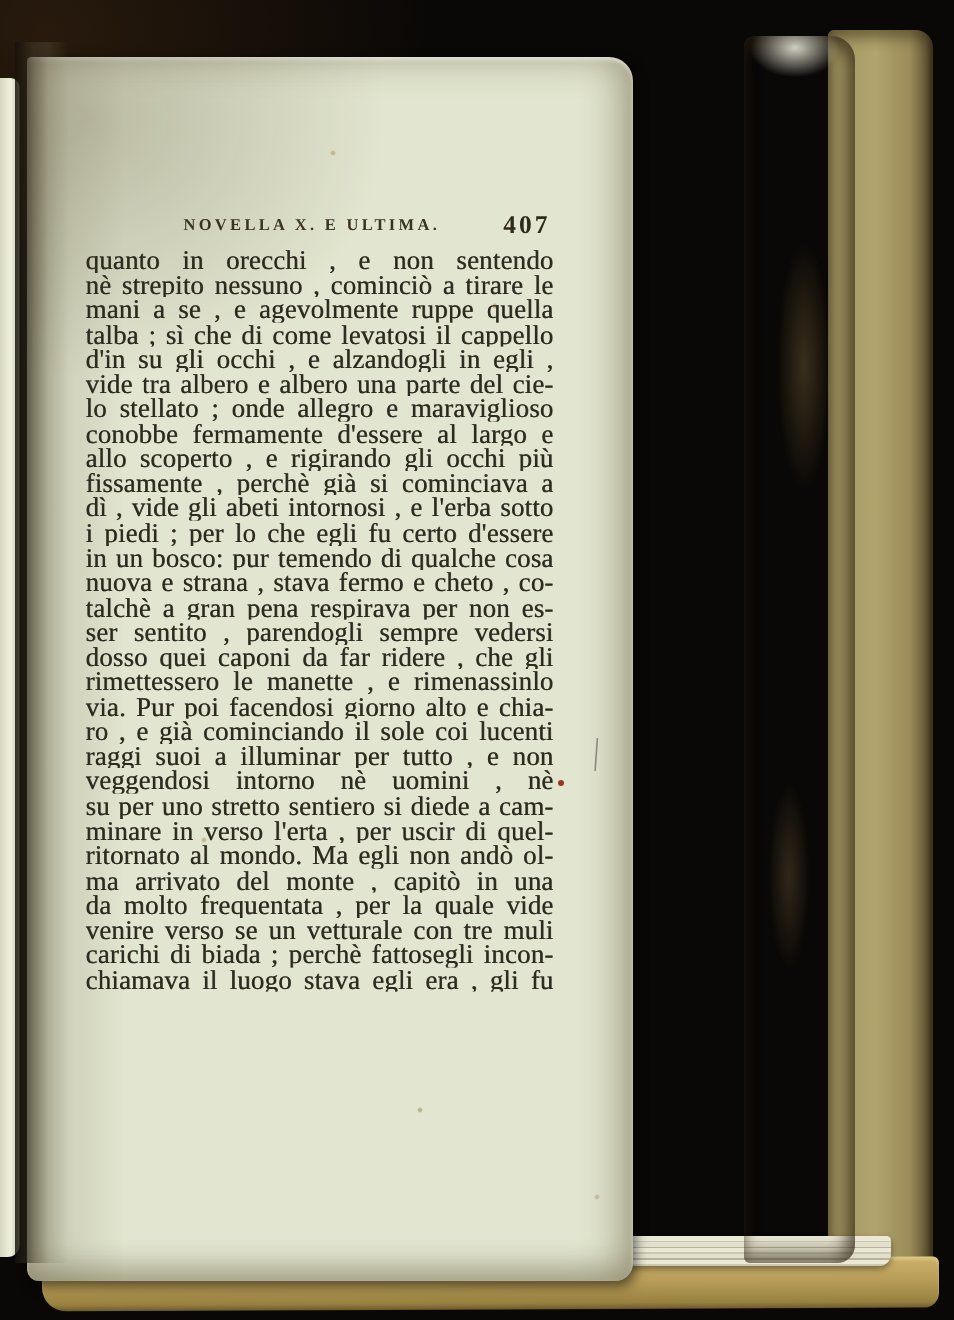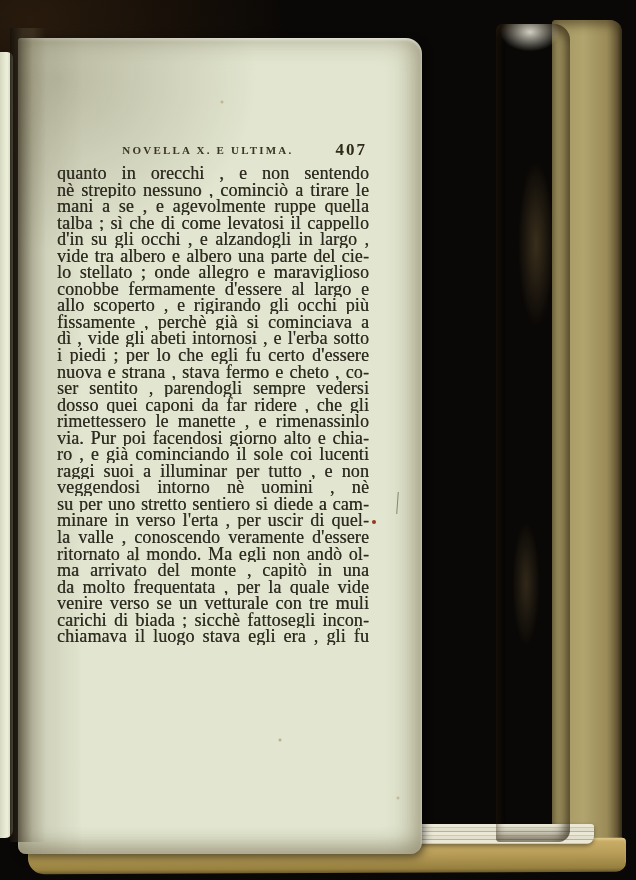--- a/index.html
+++ b/index.html
@@ -120,44 +120,45 @@
     <div class="text-block">
       <div class="running-head">
         <span class="head-title">NOVELLA X. E ULTIMA.</span>
         <span class="page-number">407</span>
       </div>
       <div class="lines">
           <div class="line">quanto in orecchi , e non sentendo romore</div>
           <div class="line">nè strepito nessuno , cominciò a tirare le</div>
           <div class="line">mani a se , e agevolmente ruppe quella vi-</div>
           <div class="line">talba ; sì che di come levatosi il cappello</div>
-          <div class="line">d'in su gli occhi , e alzandogli in largo ,</div>
+          <div class="line">d'in su gli occhi , e alzandogli in egli ,</div>
           <div class="line">vide tra albero e albero una parte del cie-</div>
           <div class="line">lo stellato ; onde allegro e maraviglioso</div>
           <div class="line">conobbe fermamente d'essere al largo e</div>
           <div class="line">allo scoperto , e rigirando gli occhi più</div>
           <div class="line">fissamente , perchè già si cominciava a far</div>
           <div class="line">dì , vide gli abeti intornosi , e l'erba sotto</div>
           <div class="line">i piedi ; per lo che egli fu certo d'essere</div>
+          <div class="line">in un bosco: pur temendo di qualche cosa</div>
           <div class="line">nuova e strana , stava fermo e cheto , co-</div>
+          <div class="line">talchè a gran pena respirava per non es-</div>
           <div class="line">ser sentito , parendogli sempre vedersi ad-</div>
           <div class="line">dosso quei caponi da far ridere , che gli</div>
           <div class="line">rimettessero le manette , e rimenassinlo</div>
           <div class="line">via. Pur poi facendosi giorno alto e chia-</div>
           <div class="line">ro , e già cominciando il sole coi lucenti</div>
           <div class="line">raggi suoi a illuminar per tutto , e non</div>
           <div class="line">veggendosi intorno nè uomini , nè animali,</div>
           <div class="line">su per uno stretto sentiero si diede a cam-</div>
           <div class="line">minare in verso l'erta , per uscir di quel-</div>
-          <div class="line">la valle , conoscendo veramente d'essere</div>
           <div class="line">ritornato al mondo. Ma egli non andò ol-</div>
           <div class="line">ma arrivato del monte , capitò in una stra-</div>
           <div class="line">da molto frequentata , per la quale vide</div>
           <div class="line">venire verso se un vetturale con tre muli</div>
-          <div class="line">carichi di biada ; sicchè fattosegli incon-</div>
+          <div class="line">carichi di biada ; perchè fattosegli incon-</div>
           <div class="line">chiamava il luogo stava egli era , gli fu da</div>
         </div>
     </div>
     <div class="red-speck"></div>
     <div class="hair"></div>
   </div>
 
   <div class="gutter"></div>
 </div>
 

